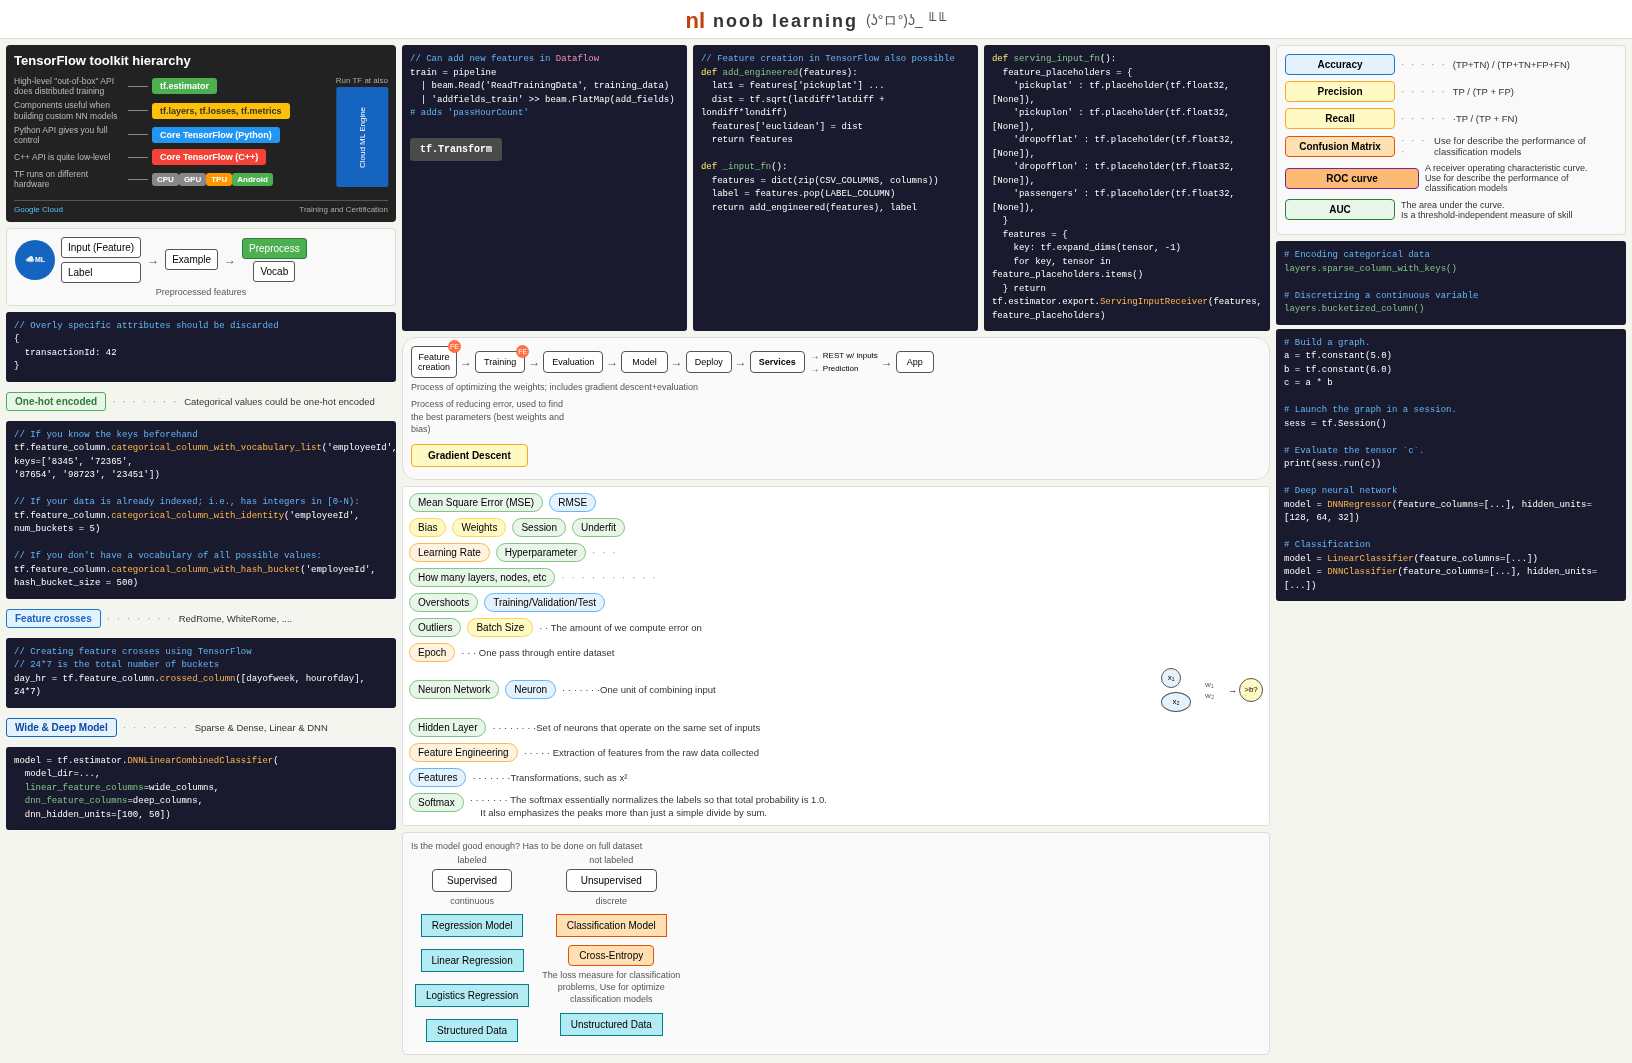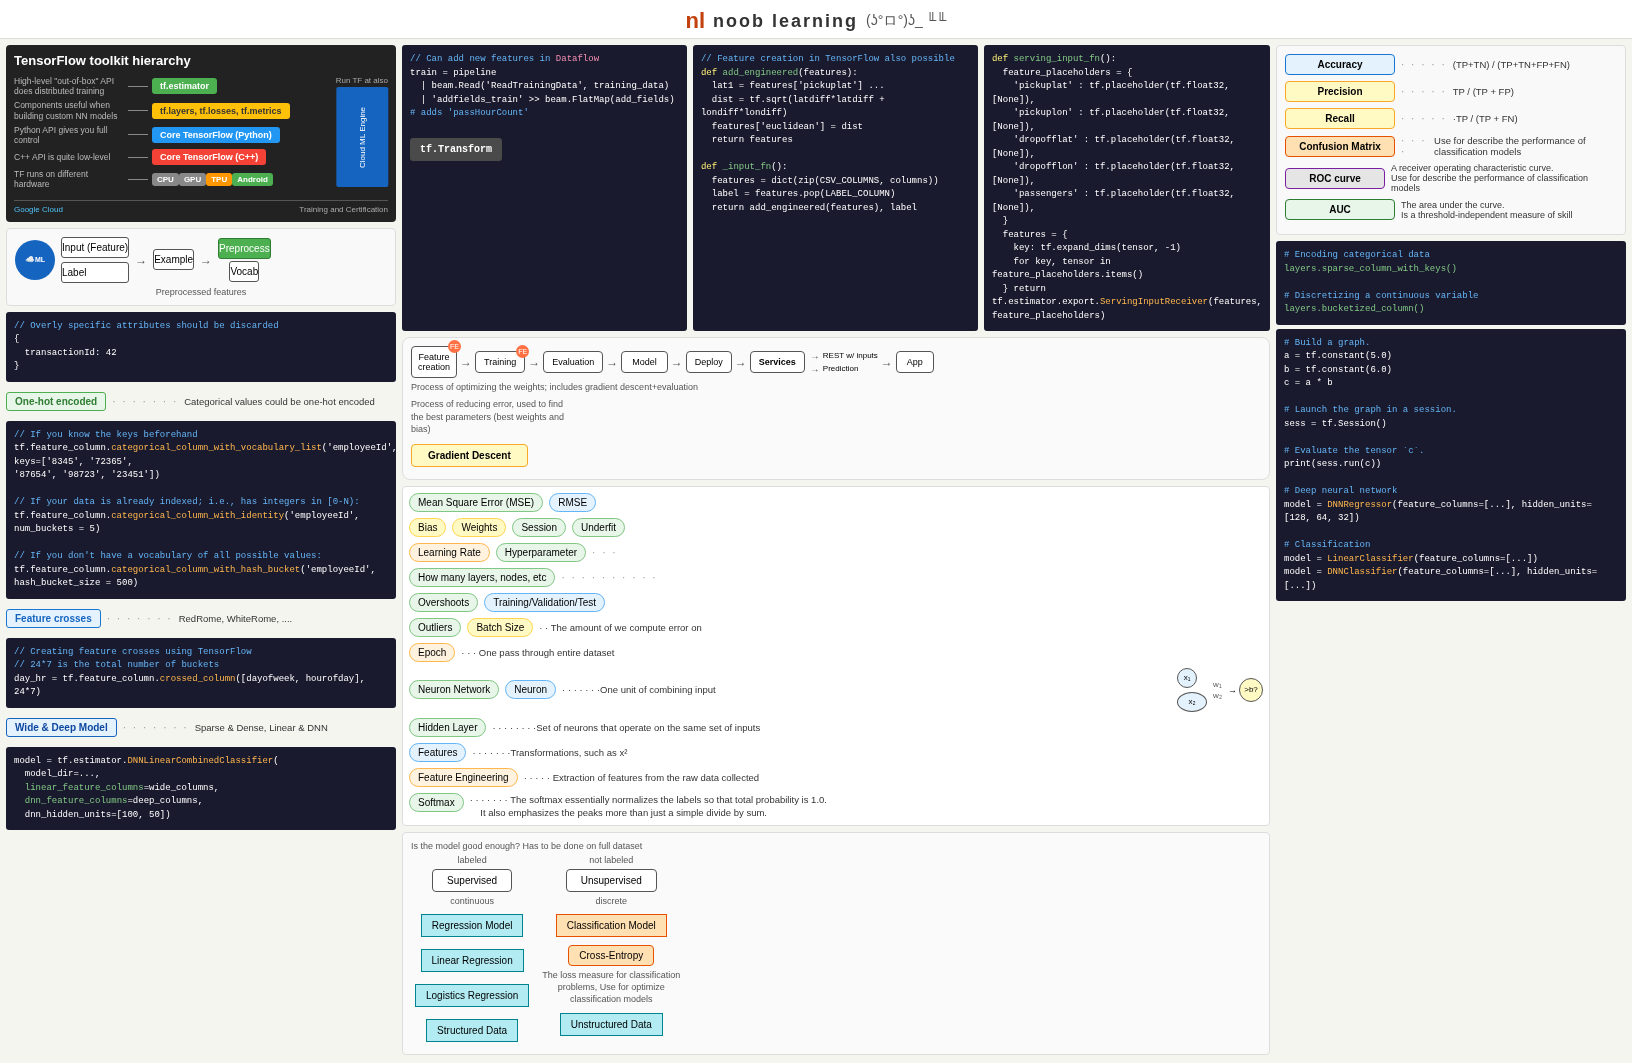--- a/index.html
+++ b/index.html
@@ -74,21 +74,21 @@
       justify-content: space-between;
       align-items: center;
       margin-top: 6px;
       padding-top: 4px;
       border-top: 1px solid #555;
       font-size: 8px;
       color: #aaa;
     }
     .flow-box {
       border: 1.5px solid #555;
-      padding: 4px 0;
+      padding: 4px 6px;
       border-radius: 3px;
       background: #fff;
       font-size: 10px;
       white-space: nowrap;
     }
     .flow-arrow {
       color: #555;
       font-size: 12px;
     }
 
@@ -253,27 +253,27 @@
       border: 1.5px solid #e65100;
       padding: 4px 10px;
       border-radius: 4px;
       font-size: 10px;
       font-weight: bold;
       width: 110px;
       text-align: center;
       flex-shrink: 0;
     }
     .roc-label {
-      background: #e5e5e5;
+      background: #fdba74;
       border: 1.5px solid #7b1fa2;
       padding: 4px 10px;
       border-radius: 4px;
       font-size: 10px;
       font-weight: bold;
-      width: 100px;
+      width: 134px;
       text-align: center;
       flex-shrink: 0;
     }
     .auc-label {
       background: #e8f5e9;
       border: 1.5px solid #2e7d32;
       padding: 4px 10px;
       border-radius: 4px;
       font-size: 10px;
       font-weight: bold;
@@ -503,21 +503,21 @@
         <span class="code-white">&nbsp;&nbsp;&nbsp;&nbsp;'dropofflon' : tf.placeholder(tf.float32, [None]),</span><br>
         <span class="code-white">&nbsp;&nbsp;&nbsp;&nbsp;'passengers' : tf.placeholder(tf.float32, [None]),</span><br>
         <span class="code-white">&nbsp;&nbsp;}</span><br>
         <span class="code-white">&nbsp;&nbsp;features = {</span><br>
         <span class="code-white">&nbsp;&nbsp;&nbsp;&nbsp;key: tf.expand_dims(tensor, -1)</span><br>
         <span class="code-white">&nbsp;&nbsp;&nbsp;&nbsp;for key, tensor in feature_placeholders.items()</span><br>
         <span class="code-white">&nbsp;&nbsp;} return tf.estimator.export.</span><span class="code-orange">ServingInputReceiver</span><span class="code-white">(features, feature_placeholders)</span>
       </div>
     </div>
 
-    <div style="background:#fafafa;border:1px solid #ddd;border-radius:8px;padding:8px;">
+    <div style="background:#fafafa;border:1px solid #ddd;border-radius:14px;padding:8px;">
 
       <div style="display:flex;align-items:center;gap:3px;flex-wrap:nowrap;">
 
         <div style="display:flex;flex-direction:column;align-items:center;">
           <div style="position:relative;background:#fff;border:1.5px solid #555;padding:5px 6px;border-radius:4px;font-size:9px;text-align:center;">
             Feature<br>creation
             <span style="position:absolute;top:-7px;right:-5px;background:#ff7043;color:#fff;border-radius:50%;width:13px;height:13px;font-size:7px;display:flex;align-items:center;justify-content:center;">FE</span>
           </div>
         </div>
         <span style="color:#555;font-size:12px;">→</span>
@@ -602,21 +602,21 @@
       <div class="term-row">
         <span class="term-chip term-chip-orange">Epoch</span>
         <span class="term-desc">· · · One pass through entire dataset</span>
       </div>
 
       <div class="term-row">
         <span class="term-chip">Neuron Network</span>
         <span class="term-chip term-chip-blue">Neuron</span>
         <span class="term-desc">· · · · · · ·One unit of combining input</span>
 
-        <div style="display:flex;align-items:center;gap:6px;margin-left:4px;">
+        <div style="display:flex;align-items:center;gap:14px;margin-left:4px;">
           <div style="display:flex;flex-direction:column;gap:4px;">
             <div style="width:20px;height:20px;border-radius:50%;border:1.5px solid #555;background:#e3f2fd;display:flex;align-items:center;justify-content:center;font-size:8px;">x₁</div>
             <div style="width:30px;height:20px;border-radius:50%;border:1.5px solid #555;background:#e3f2fd;display:flex;align-items:center;justify-content:center;font-size:8px;">x₂</div>
           </div>
           <div style="display:flex;flex-direction:column;gap:2px;font-size:8px;color:#555;">
             <span>w₁</span>
             <span>w₂</span>
           </div>
           <div style="display:flex;align-items:center;gap:2px;">
             <span style="font-size:9px;">→</span>
@@ -624,27 +624,27 @@
           </div>
         </div>
       </div>
 
       <div class="term-row">
         <span class="term-chip">Hidden Layer</span>
         <span class="term-desc">· · · · · · · ·Set of neurons that operate on the same set of inputs</span>
       </div>
 
       <div class="term-row">
+        <span class="term-chip term-chip-orange">Feature Engineering</span>
+        <span class="term-desc">· · · · · Extraction of features from the raw data collected</span>
+      </div>
+
+      <div class="term-row">
         <span class="term-chip term-chip-blue">Features</span>
         <span class="term-desc">· · · · · · ·Transformations, such as x²</span>
-      </div>
-
-      <div class="term-row">
-        <span class="term-chip term-chip-orange">Feature Engineering</span>
-        <span class="term-desc">· · · · · Extraction of features from the raw data collected</span>
       </div>
 
       <div class="term-row" style="align-items:flex-start;">
         <span class="term-chip">Softmax</span>
         <span class="term-desc" style="line-height:1.4;">· · · · · · · The softmax essentially normalizes the labels so that total probability is 1.0.<br>&nbsp;&nbsp;&nbsp;&nbsp;It also emphasizes the peaks more than just a simple divide by sum.</span>
       </div>
 
     </div>
 
     <div style="background:#fafafa;border:1px solid #ddd;border-radius:4px;padding:8px;">

